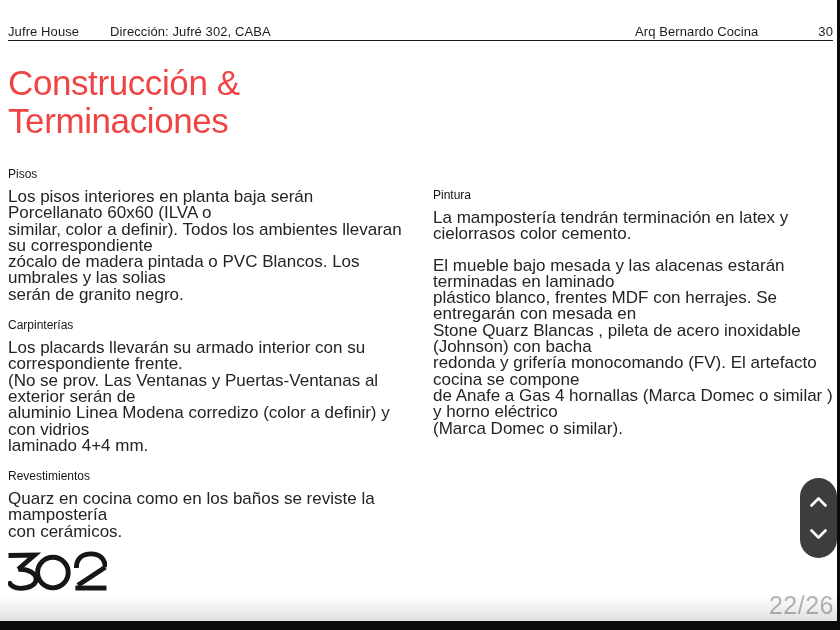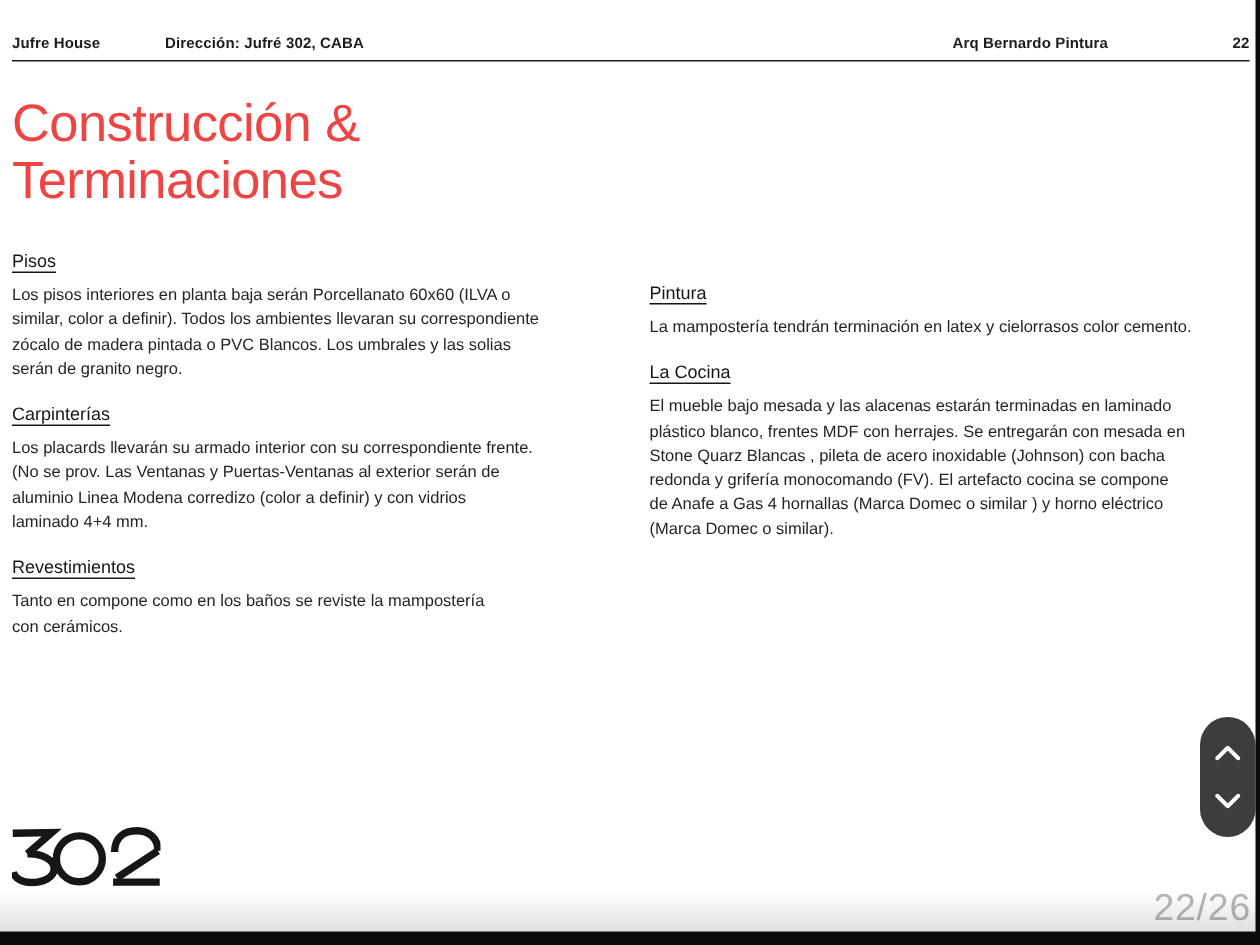--- a/index.html
+++ b/index.html
@@ -12,21 +12,21 @@
   .page {
     position: relative;
     width: 840px; height: 630px;
     background: #ffffff;
     overflow: hidden;
   }
 
   
   .header-row {
     position: absolute; left: 8px; right: 7px; top: 24px; height: 14px;
-    font-size: 10px; color: #1d1d1d; letter-spacing: 0.1px; font-weight: bold;
+    font-size: 13px; color: #1d1d1d; letter-spacing: 0.1px;
   }
   .header-row .h-item { position: absolute; top: 0; white-space: nowrap; }
   .h-project   { left: 0; }
   .h-address   { left: 102px; }
   .h-architect { left: 627px; }
   .h-page      { right: 0; }
   .top-rule {
     position: absolute; left: 8px; right: 7px; top: 40px;
     border-top: 1.6px solid #1c1c1c;
   }
@@ -40,26 +40,26 @@
   }
 
   
   .col { position: absolute; }
   .col-left  { left: 8px;   top: 167px; width: 404px; }
   .col-right { left: 433px; top: 172px; width: 402px; margin-top: 16px; }
 
   .section + .section { margin-top: 15px; }
   .section-heading {
     font-size: 12px; line-height: 14px; font-weight: 400; color: #161616;
-    text-decoration: underline; text-underline-offset: 3px;
+    text-underline-offset: 3px;
     text-decoration-thickness: 1px;
     margin-bottom: 8px;
   }
   .body-text {
-    font-size: 11px; line-height: 16.3px; color: #242424;
+    font-size: 17px; line-height: 16.3px; color: #242424;
     white-space: pre-line;
   }
   .body-text + .body-text { margin-top: 8px; }
 
   
   .logo-302 { position: absolute; left: 8px; top: 551px; width: 99px; height: 40px; }
 
   .page-indicator {
     position: absolute; right: 6px; top: 592px;
     font-size: 25px; line-height: 26px; color: #b7b7b7; letter-spacing: 0.5px;
@@ -89,22 +89,22 @@
   .right-edge { position: absolute; top: 0; right: 0; width: 3px; height: 630px; background: #0b0b0b; }
 </style>
 </head>
 <body>
 
 <div class="page">
 
   <div class="header-row">
     <span class="h-item h-project">Jufre House</span>
     <span class="h-item h-address">Dirección: Jufré 302, CABA</span>
-    <span class="h-item h-architect">Arq Bernardo Pintura</span>
-    <span class="h-item h-page">22</span>
+    <span class="h-item h-architect">Arq Bernardo Cocina</span>
+    <span class="h-item h-page">30</span>
   </div>
   <div class="top-rule"></div>
 
   <h1 class="page-title">Construcción &amp;
 Terminaciones</h1>
 
   <div class="col col-left">
       <section class="section">
     <h3 class="section-heading">Pisos</h3>
   <p class="body-text">Los pisos interiores en planta baja serán Porcellanato 60x60 (ILVA o
@@ -114,31 +114,30 @@
       </section>
       <section class="section">
     <h3 class="section-heading">Carpinterías</h3>
         <p class="body-text">Los placards llevarán su armado interior con su correspondiente frente.
 (No se prov. Las Ventanas y Puertas-Ventanas al exterior serán de
 aluminio Linea Modena corredizo (color a definir) y con vidrios
 laminado 4+4 mm.</p>
       </section>
       <section class="section">
     <h3 class="section-heading">Revestimientos</h3>
-  <p class="body-text">Tanto en compone como en los baños se reviste la mampostería
+  <p class="body-text">Quarz en cocina como en los baños se reviste la mampostería
 con cerámicos.</p>
       </section>
     </div>
   <div class="col col-right">
       <section class="section">
     <h3 class="section-heading">Pintura</h3>
   <p class="body-text">La mampostería tendrán terminación en latex y cielorrasos color cemento.</p>
       </section>
       <section class="section">
-    <h3 class="section-heading">La Cocina</h3>
   <p class="body-text">El mueble bajo mesada y las alacenas estarán terminadas en laminado
 plástico blanco, frentes MDF con herrajes. Se entregarán con mesada en
 Stone Quarz Blancas , pileta de acero inoxidable (Johnson) con bacha
 redonda y grifería monocomando (FV). El artefacto cocina se compone
 de Anafe a Gas 4 hornallas (Marca Domec o similar ) y horno eléctrico
 (Marca Domec o similar).</p>
       </section>
     </div>
 
   <svg class="logo-302" role="img" viewBox="0 0 97 38" fill="none" stroke="#161616" stroke-width="4.8" aria-label="302">

